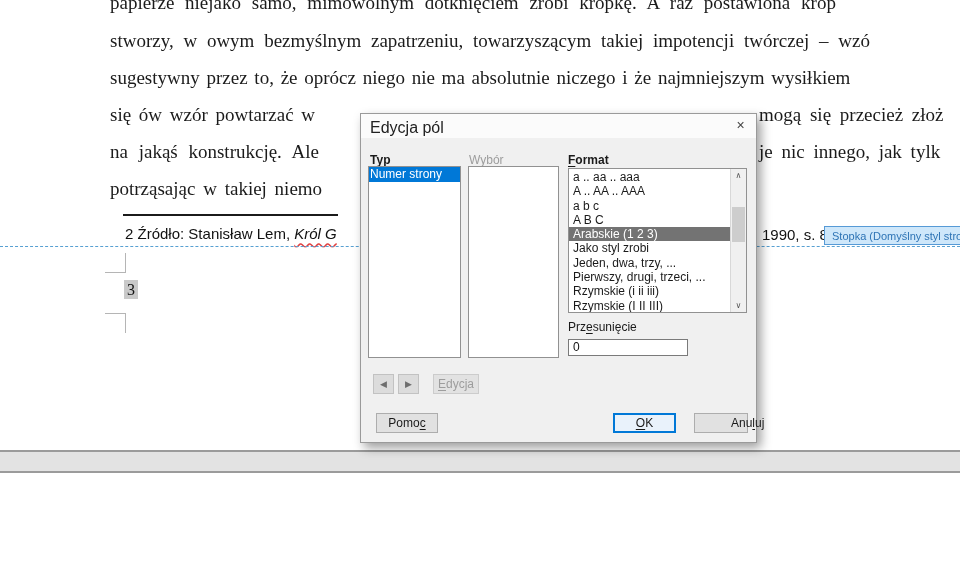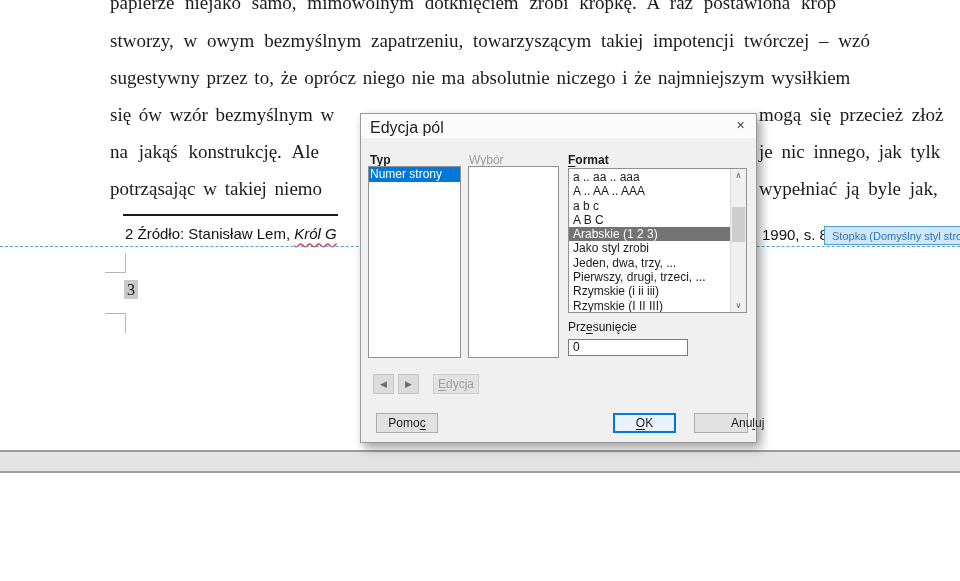--- a/index.html
+++ b/index.html
@@ -84,26 +84,25 @@
   u{text-underline-offset:2px;}
 </style>
 </head>
 <body>
 
 <div id="stage">
 
   <div class="docline" id="line1">papierze niejako samo, mimowolnym dotknięciem zrobi kropkę. A raz postawiona krop</div>
   <div class="docline" id="line2">stworzy, w owym bezmyślnym zapatrzeniu, towarzyszącym takiej impotencji twórczej – wzó</div>
   <div class="docline" id="line3">sugestywny przez to, że oprócz niego nie ma absolutnie niczego i że najmniejszym wysiłkiem</div>
-  <div class="docline" id="line4L">się ów wzór bezmyślnym w</div>
+  <div class="docline" id="line4L">się ów wzór powtarzać w</div>
   <div class="docline" id="line4R">mogą się przecież złoż</div>
   <div class="docline" id="line5L">na jakąś konstrukcję. Ale</div>
   <div class="docline" id="line5R">je nic innego, jak tylk</div>
   <div class="docline" id="line6L">potrząsając w takiej niemo</div>
-  <div class="docline" id="line6R">wypełniać ją byle jak,</div>
 
   <div id="fn-sep"></div>
   <div id="fn-left"><span>2 Źródło: Stanisław Lem, </span><span class="it">Król G</span></div>
   <div id="fn-right">1990, s. 8</div>
 
   <div id="footer-dash"></div>
   <div id="footer-tooltip">Stopka (Domyślny styl strony)</div>
 
   <div class="mark" style="left:125px;top:253px;width:1px;height:20px;"></div>
   <div class="mark" style="left:105px;top:272px;width:21px;height:1px;"></div>

